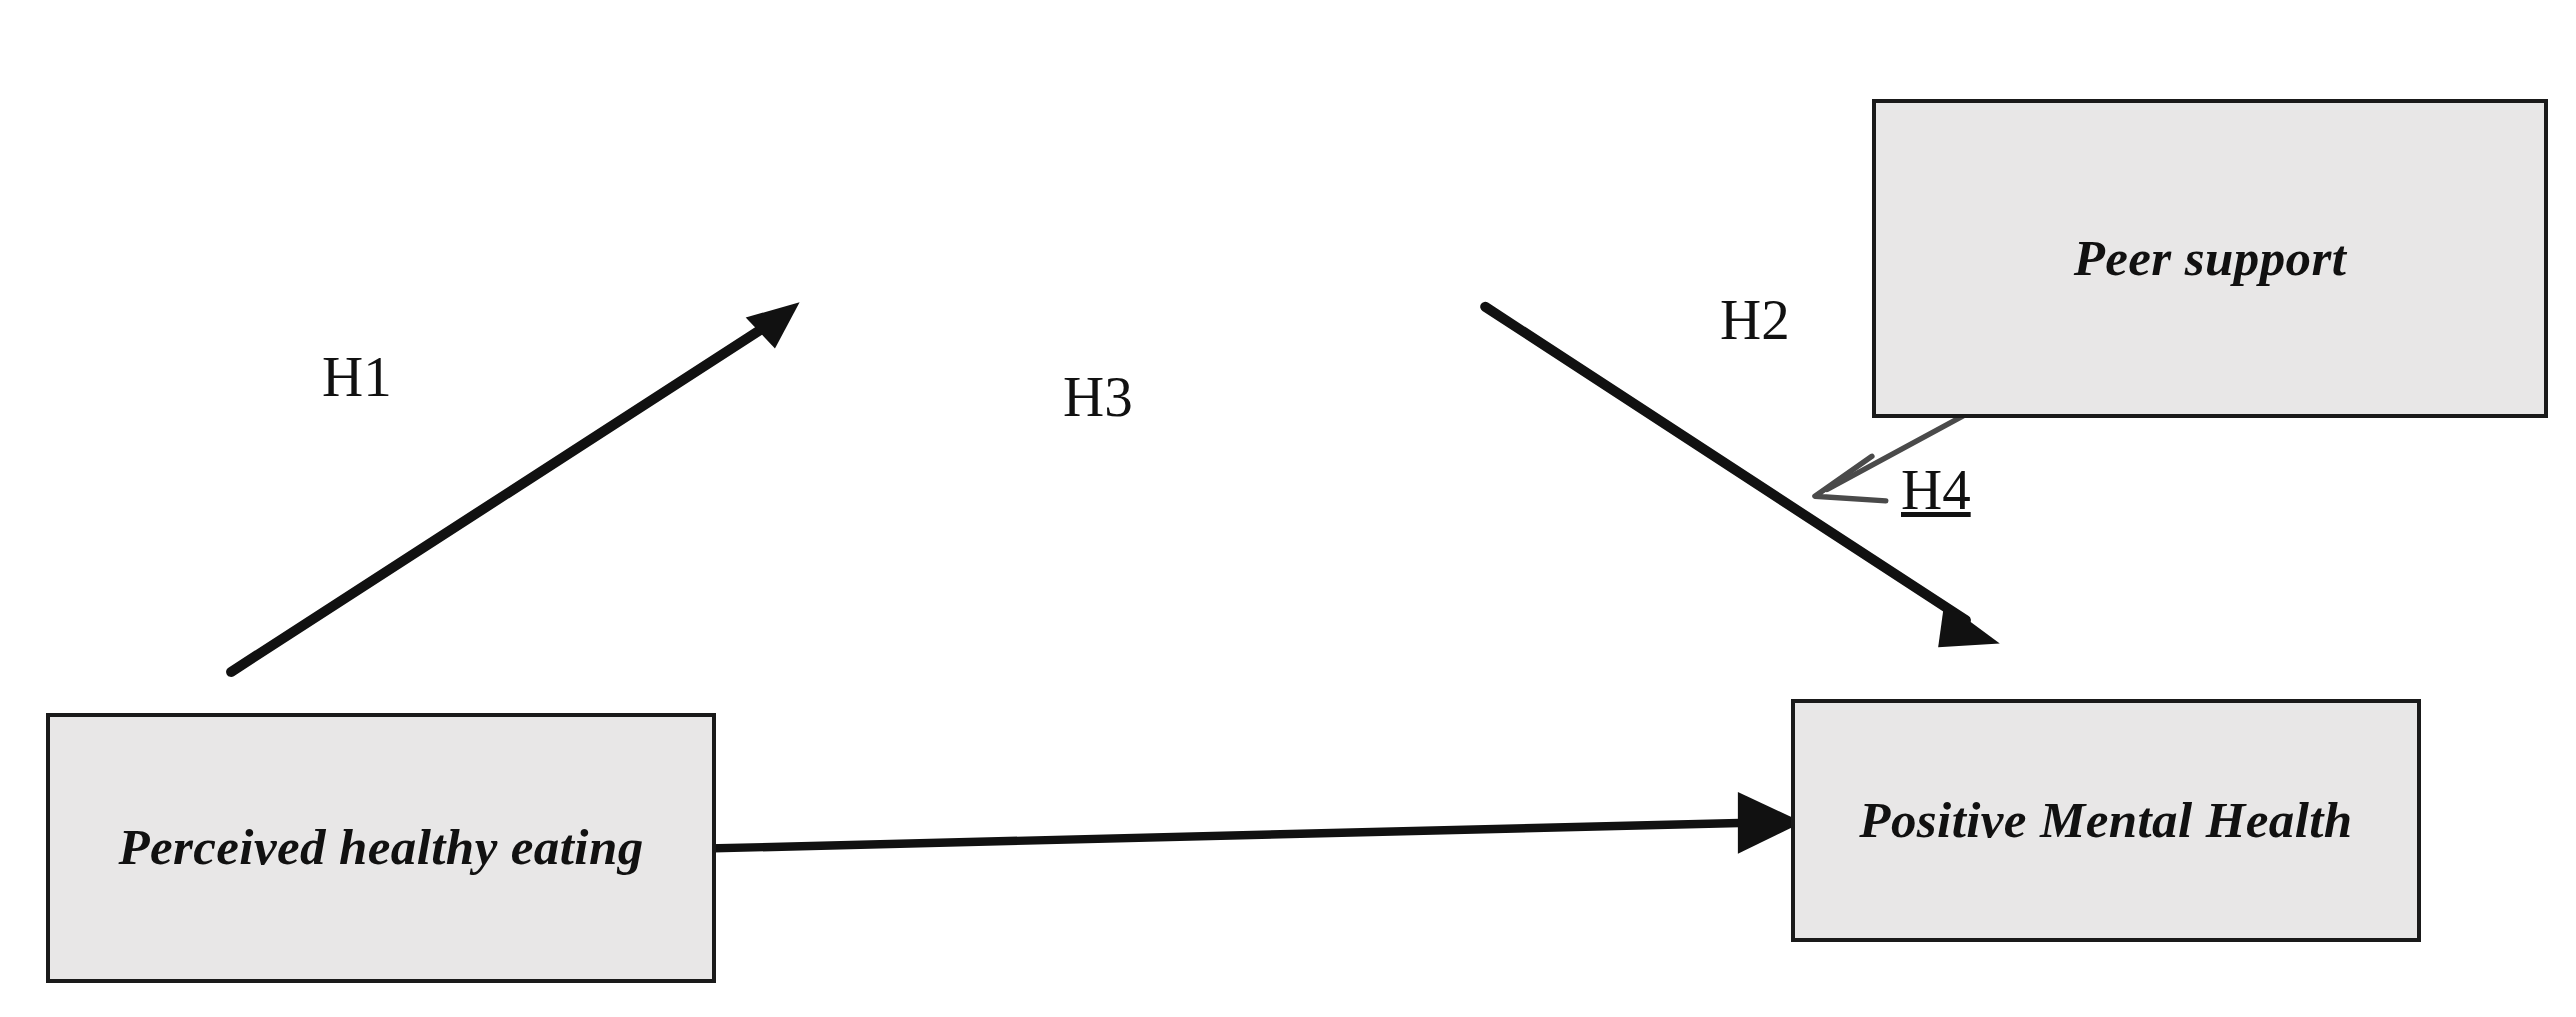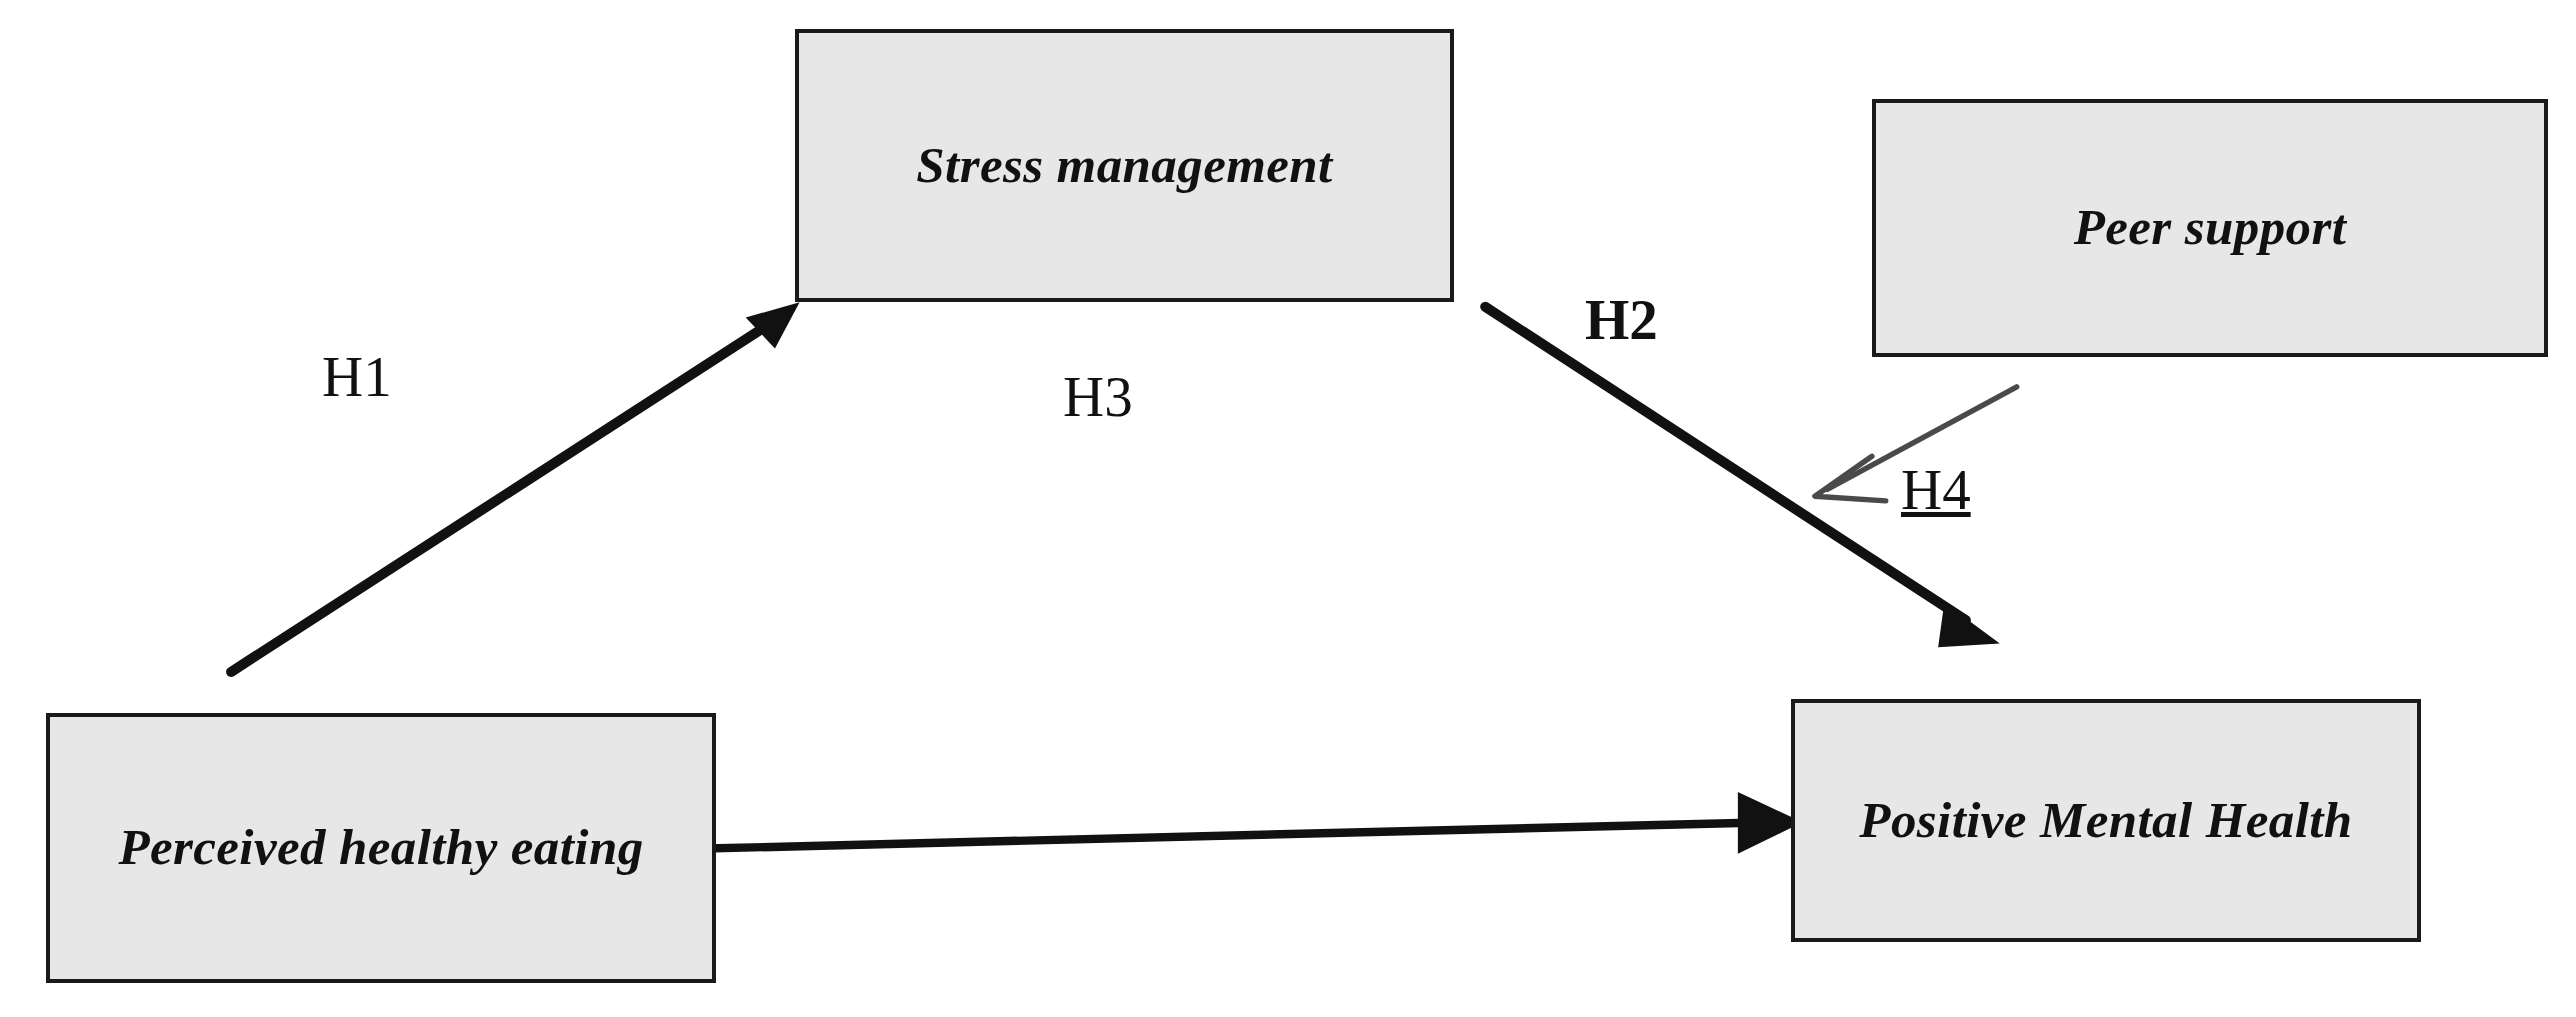--- a/index.html
+++ b/index.html
@@ -30,36 +30,36 @@
     line-height: 1.75;
     letter-spacing: 0.4px;
   }
   .node-label {
     display: block;
     width: 100%;
     padding: 0 23px;
     box-sizing: border-box;
   }
   #box-stress  { left: 795px; top: 29px;  width: 659px; height: 273px; font-size: 51px; }
-  #box-peer    { left: 1872px; top: 99px; width: 676px; height: 258px; font-size: 51px; }
+  #box-peer    { left: 1872px; top: 99px; width: 676px; height: 319px; font-size: 51px; }
   #box-eating  { left: 14px;   top: 713px; width: 670px; height: 270px; font-size: 51px; margin-left: 32px; }
   #box-pmh     { left: 1791px; top: 699px; width: 630px; height: 243px; font-size: 51px; justify-content: flex-end; }
 
   .h-label {
     position: absolute;
     color: #111111;
     font-size: 57px;
     font-style: normal;
     font-weight: 400;
     white-space: nowrap;
     line-height: 1;
   }
   #label-h1 { left: 322px;  top: 348px; }
   #label-h3 { left: 1063px; top: 368px; text-align: right; }
-  #label-h2 { left: 1585px; top: 291px; font-weight: bold; }
+  #label-h2 { left: 1720px; top: 291px; }
   #label-h4 { left: 1901px; top: 461px; text-decoration: underline; }
 
   #arrows {
     position: absolute;
     left: 0; top: 0;
     width: 2576px;
     height: 1018px;
     pointer-events: none;
   }
 </style>
@@ -84,23 +84,20 @@
       <line x1="888" y1="1102" x2="2258" y2="1068" stroke="#111111" stroke-width="11" stroke-linecap="butt"></line>
       <polygon points="2340,1067 2256,1028 2256,1108" fill="#111111"></polygon>
     </g>
 
     <g>
       <line x1="2618" y1="502" x2="2372" y2="635" stroke="#4a4a4a" stroke-width="7" stroke-linecap="round"></line>
       <polyline points="2430,592 2356,644 2448,650" fill="none" stroke="#4a4a4a" stroke-width="7" stroke-linecap="round" stroke-linejoin="round"></polyline>
     </g>
   </svg>
 
-  <div class="node-box" id="box-stress">
-    <span class="node-label">Stress management</span>
-  </div>
 
   <div class="node-box" id="box-peer">
     <span class="node-label">Peer support</span>
   </div>
 
   <div class="node-box" id="box-eating">
     <span class="node-label">Perceived healthy eating</span>
   </div>
 
   <div class="node-box" id="box-pmh">

